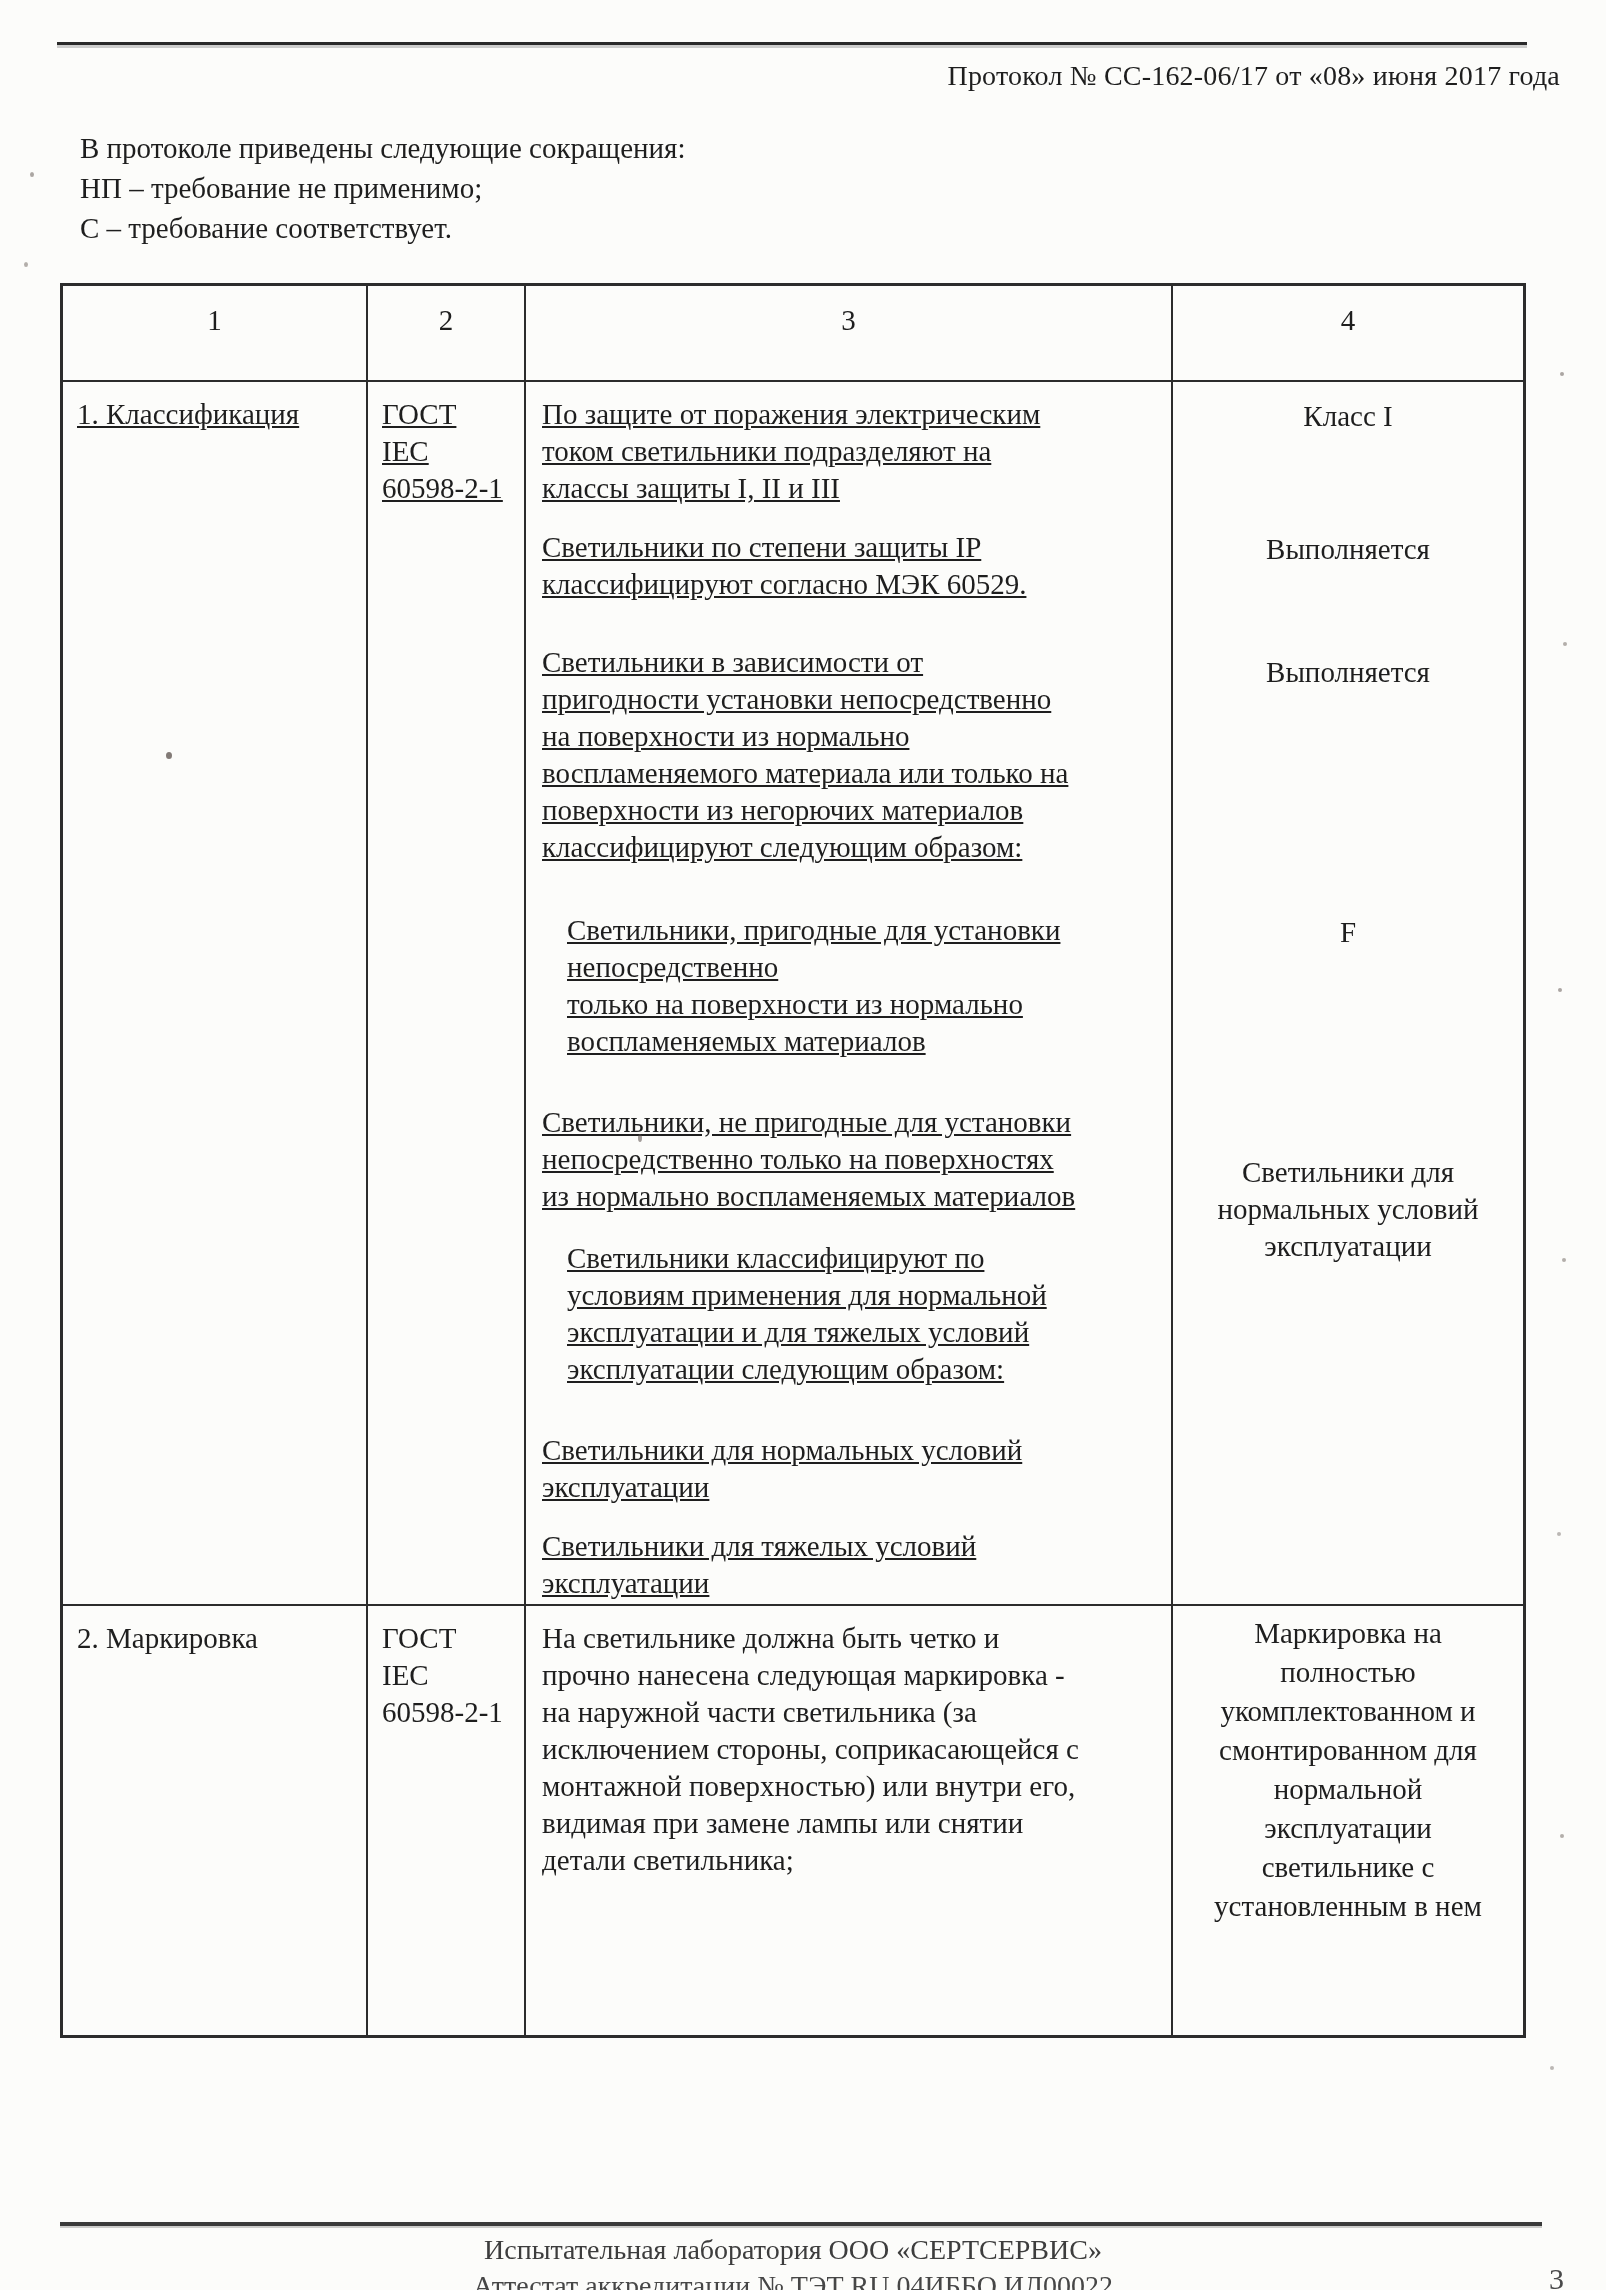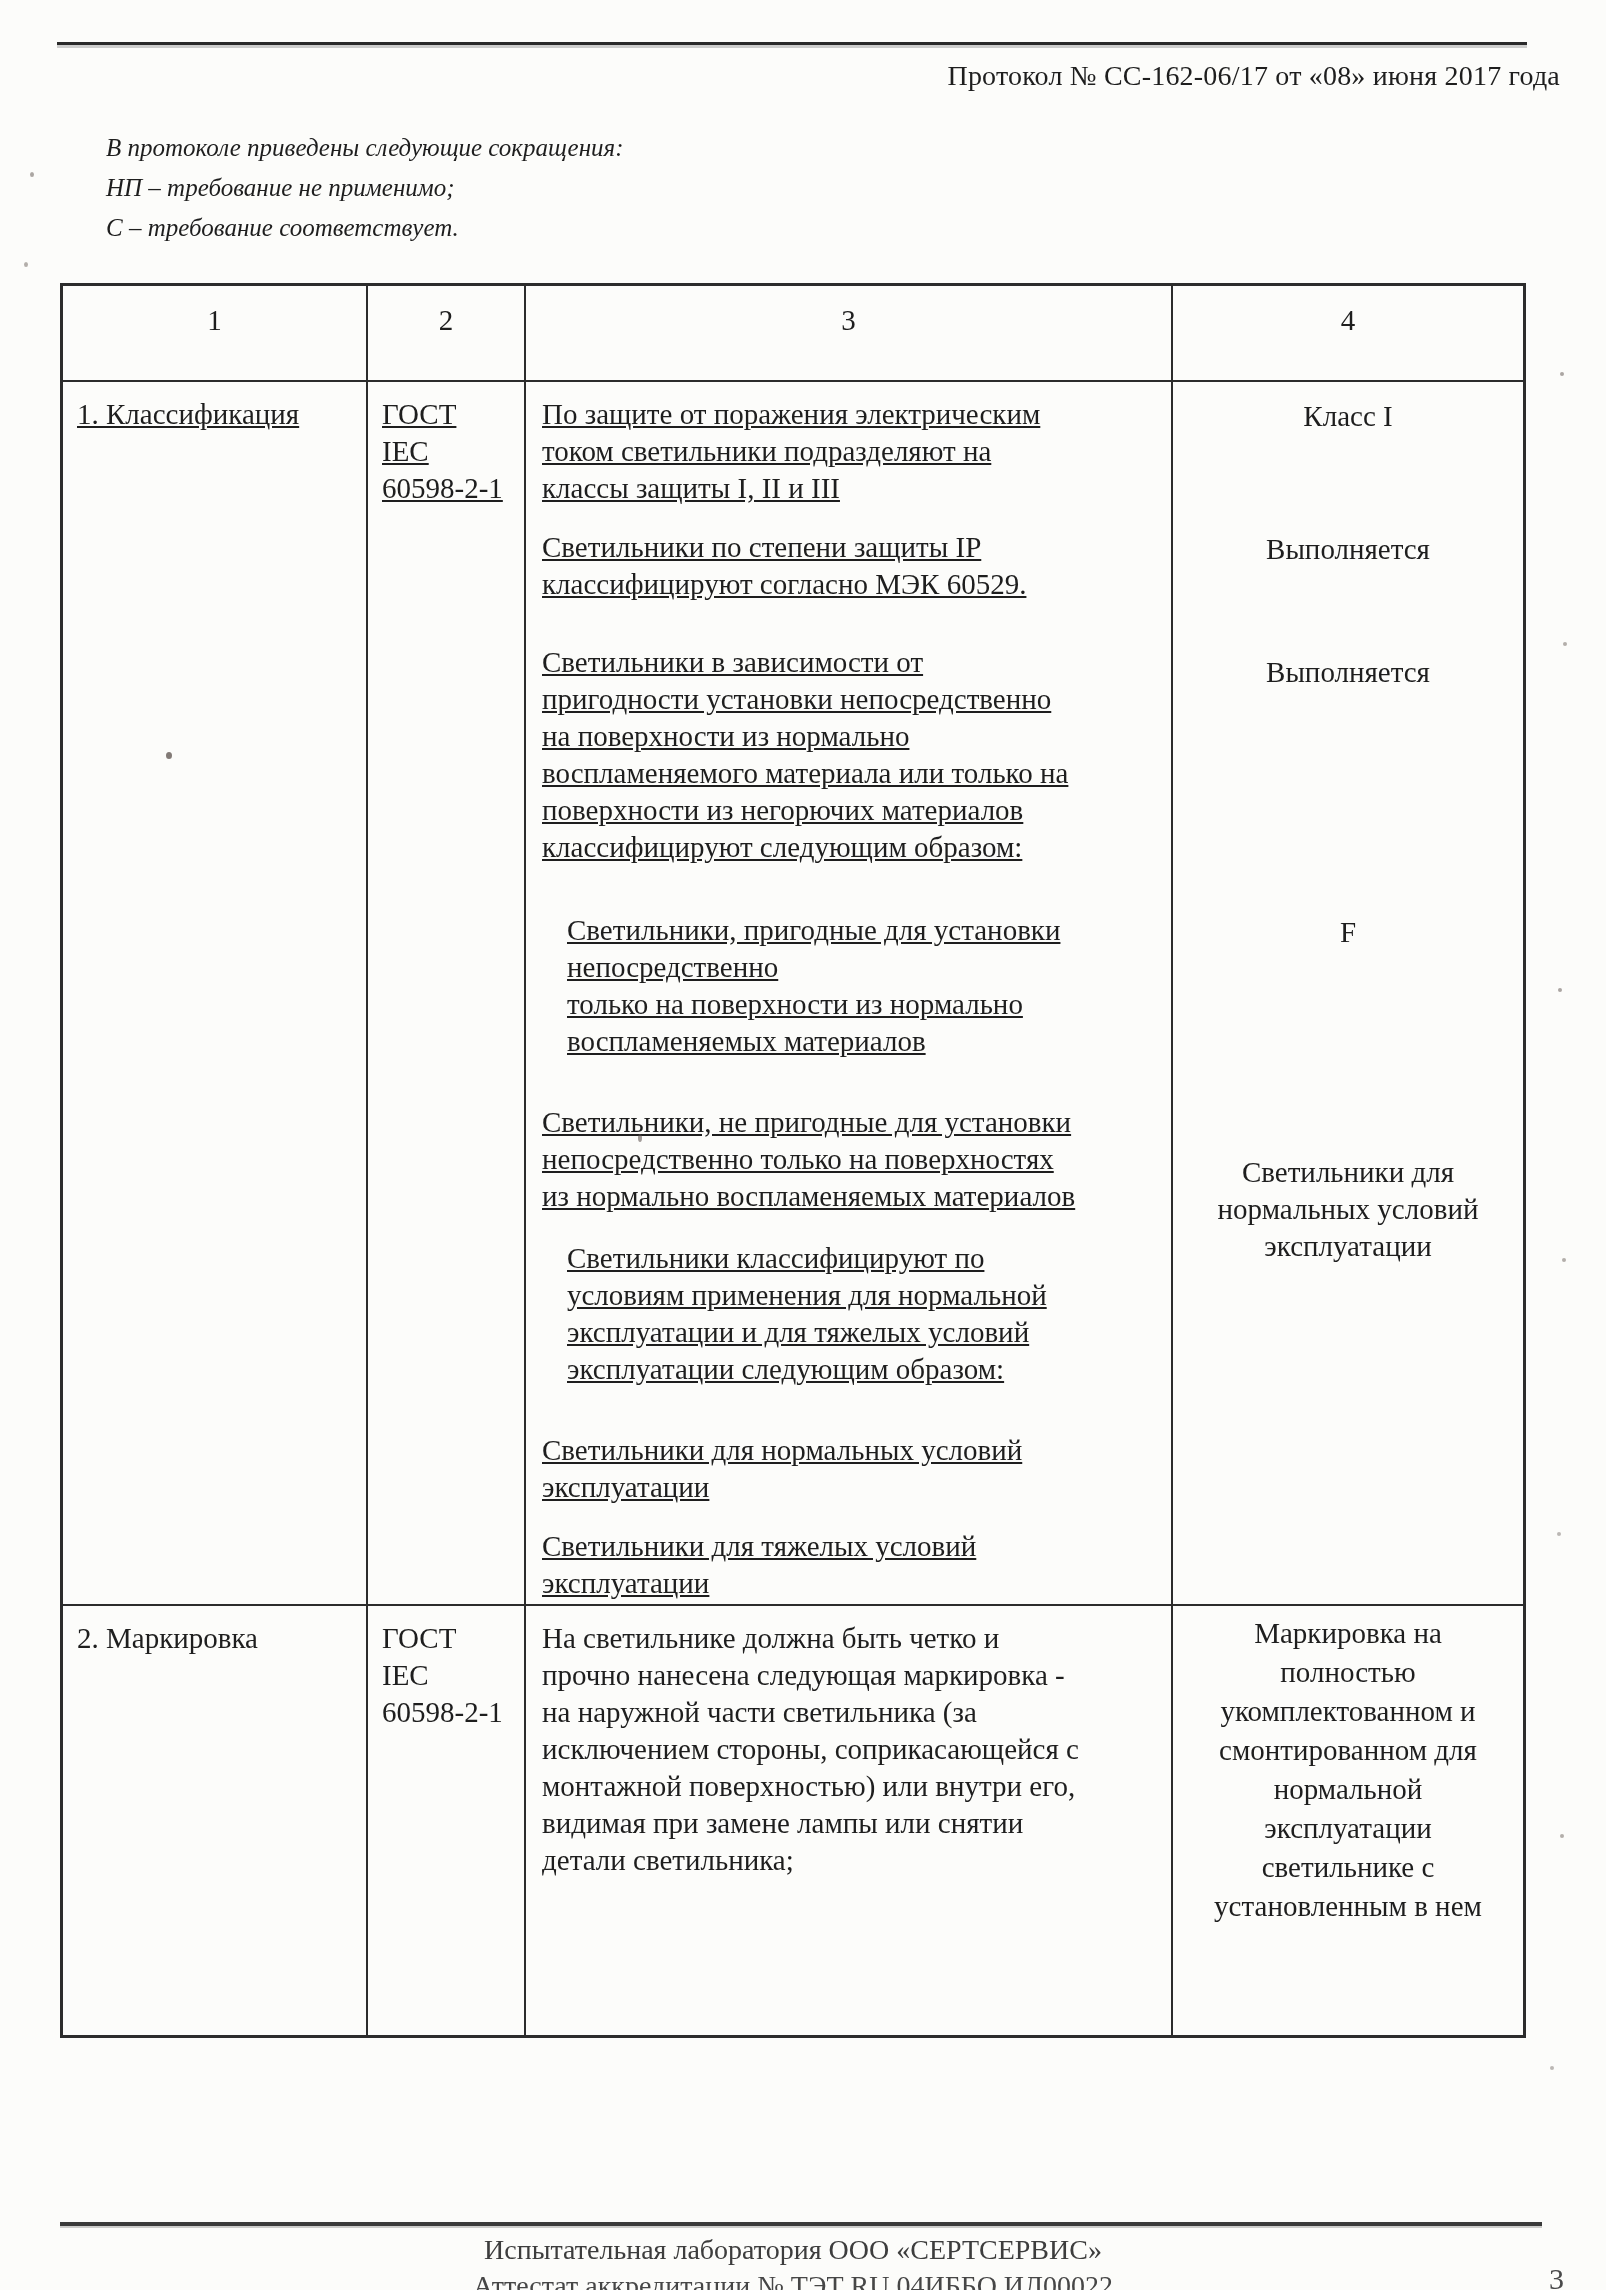--- a/index.html
+++ b/index.html
@@ -6,21 +6,21 @@
   html,body { background:#ffffff; }
   .page {
     position:relative; width:1606px; height:2290px;
     background:#fcfcfa; overflow:hidden;
     font-family:"Liberation Serif","DejaVu Serif",serif;
     color:#1e1e1e;
   }
   .hdr-text { position:absolute; top:16px; right:46px; font-size:28px; letter-spacing:.2px;margin-top:44px; }
   .hdr-rule { position:absolute; top:42px; left:57px; width:1470px; height:0;
               border-top:3px solid #2a2a2a; box-shadow:0 3px 0 rgba(40,40,40,.22); }
-  .intro { position:absolute; top:128px; left:106px; font-size:25px; line-height:40px;font-style:italic; }
+  .intro { position:absolute; top:128px; left:80px; font-size:29px; line-height:40px; }
 
   .tbl { position:absolute; left:60px; top:283px; width:1466px; border:3px solid #2c2c2c; }
   .tr  { display:grid; grid-template-columns:305px 158px 647px 350px; }
   .h-head { height:214px; }
   .h-num  { height:96px; }
   .h-r1   { height:1224px;text-decoration:underline; }
   .h-r2   { height:429px; }
   .td { position:relative; border-right:2px solid #2c2c2c; border-bottom:2px solid #2c2c2c;
         font-size:29px; line-height:37px; overflow:hidden; }
   .td:last-child { border-right:none; }

